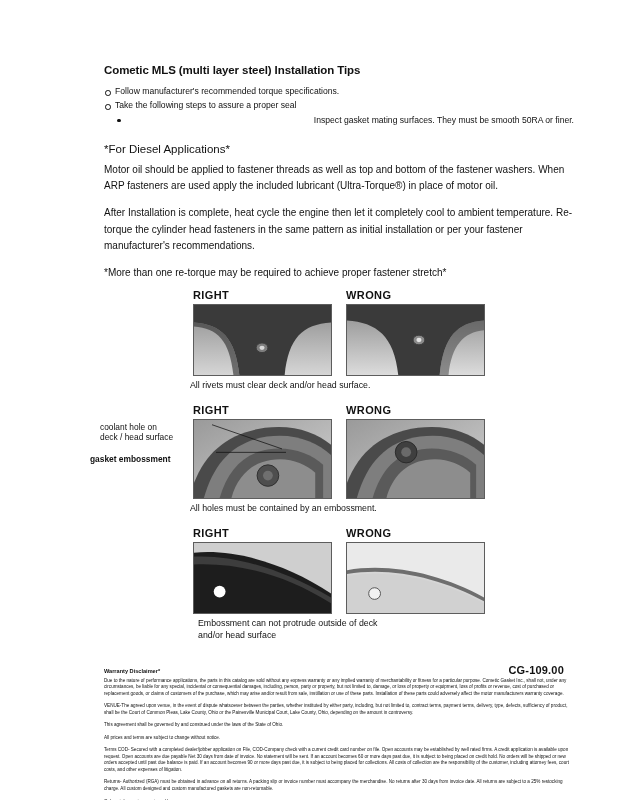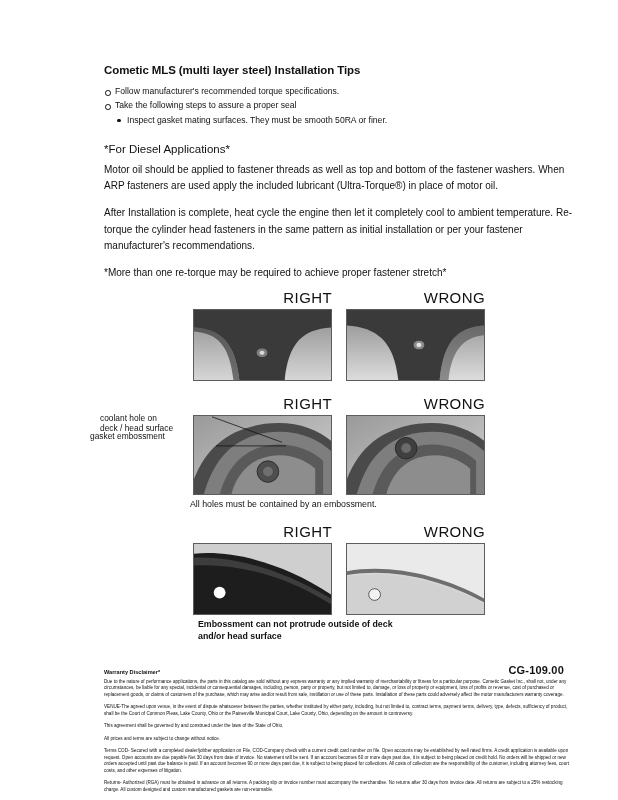--- a/index.html
+++ b/index.html
@@ -47,20 +47,21 @@
     position: absolute;
     left: 1px; top: 5px;
     width: 3.6px; height: 3.6px;
     border: 1px solid #111;
     border-radius: 50%;
   }
   ul.sub {
     list-style: none;
     margin: 1px 0 0 0;
     padding: 0;
+    text-align: right;
   }
   ul.sub > li {
     font-size: 8.6px;
     line-height: 1.55;
     position: relative;
     padding-left: 12px;
   }
   ul.sub > li:before {
     content: "";
     position: absolute;
@@ -87,44 +88,44 @@
     margin-top: 8px;
     position: relative;
   }
   .fig-row {
     display: flex;
     justify-content: center;
     gap: 14px;
   }
   .fig-col { width: 139px; }
   .fig-label {
-    text-align: right;
-    font-size: 15px;
-    font-weight: normal;
+    text-align: left;
+    font-size: 11px;
+    font-weight: bold;
     letter-spacing: 0.4px;
     margin-bottom: 3px;
   }
   .fig-box {
     width: 139px;
     height: 72px;
     border: 1px solid #5d5d5d;
     overflow: hidden;
     background: #cfcfcf;
     position: relative;
   }
   .fig-box.tall { height: 80px; }
   .fig-box svg { display: block; width: 100%; height: 100%; }
 
   .caption {
     font-size: 8.8px;
     margin: 4px 0 0 0;
     text-align: left;
     padding-left: 86px;
   }
-  .caption.two-line { line-height: 1.35; font-weight: bold; }
+  .caption.two-line { line-height: 1.35; }
 
   
   .callouts {
     position: absolute;
     left: 0; top: 0;
     width: 100%; height: 100%;
     pointer-events: none;
   }
   .callout-text {
     position: absolute;
@@ -212,20 +213,21 @@
             </defs>
             <rect x="0" y="0" width="139" height="72" fill="url(#g2)"></rect>
             <path d="M0,0 L139,0 L139,16 C112,18 98,32 94,72 L52,72 C48,32 30,18 0,16 Z" fill="#3a3a3a"></path>
             <path d="M94,72 C98,32 112,18 139,16 L139,26 C118,28 106,42 103,72 Z" fill="#2a2a2a" opacity="0.45"></path>
             <ellipse cx="73" cy="36" rx="6" ry="5" fill="#8a8a8a" stroke="#3a3a3a" stroke-width="1"></ellipse>
             <ellipse cx="73" cy="36" rx="2.6" ry="2.2" fill="#e4e4e4"></ellipse>
           </svg>
         </div>
       </div>
     </div>
+    <div class="caption">All rivets must clear deck and/or head surface.</div>
 
     <div style="position:relative; margin-top:14px;">
       <div class="fig-row">
         <div class="fig-col">
           <div class="fig-label">RIGHT</div>
           <div class="fig-box tall">
             <svg viewBox="0 0 139 80" preserveAspectRatio="none">
               <defs>
                 <linearGradient id="g3" x1="0" y1="0" x2="1" y2="1">
                   <stop offset="0" stop-color="#9a9a9a"></stop>
@@ -262,21 +264,21 @@
             </svg>
           </div>
         </div>
       </div>
 
       <div class="callouts">
         <div class="callout-text" style="left:-4px; top:18px;">
           <span>coolant hole on</span><br>
           <span>deck / head surface</span>
         </div>
-        <div class="callout-text" style="left:-14px; top:36px;">gasket embossment</div>
+        <div class="callout-text" style="left:-14px; top:50px;font-weight:bold;">gasket embossment</div>
         <svg style="position:absolute; left:0; top:0; width:100%; height:100%;" viewBox="0 0 470 110" preserveAspectRatio="none">
           <line x1="108" y1="24" x2="178" y2="52" stroke="#111" stroke-width="0.8"></line>
           <line x1="112" y1="56" x2="182" y2="56" stroke="#111" stroke-width="0.8"></line>
         </svg>
       </div>
     </div>
     <div class="caption">All holes must be contained by an embossment.</div>
 
     <div class="fig-row" style="margin-top:14px;">
       <div class="fig-col">

